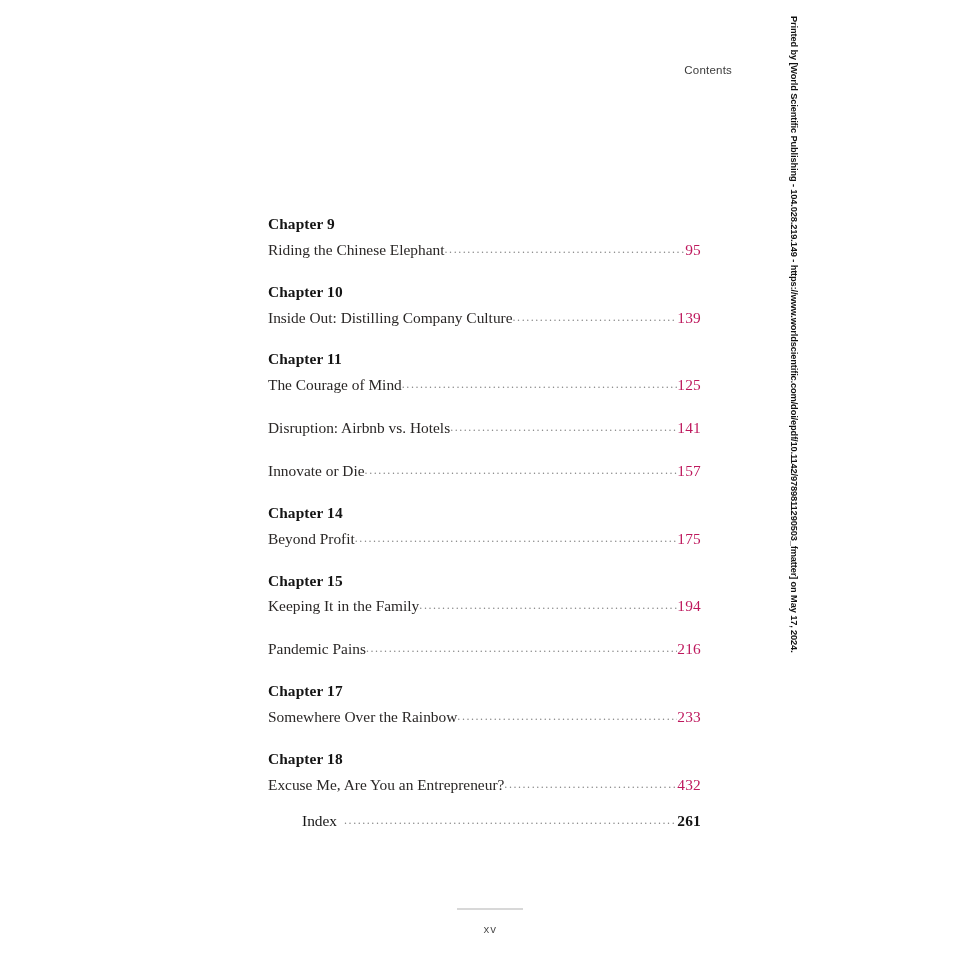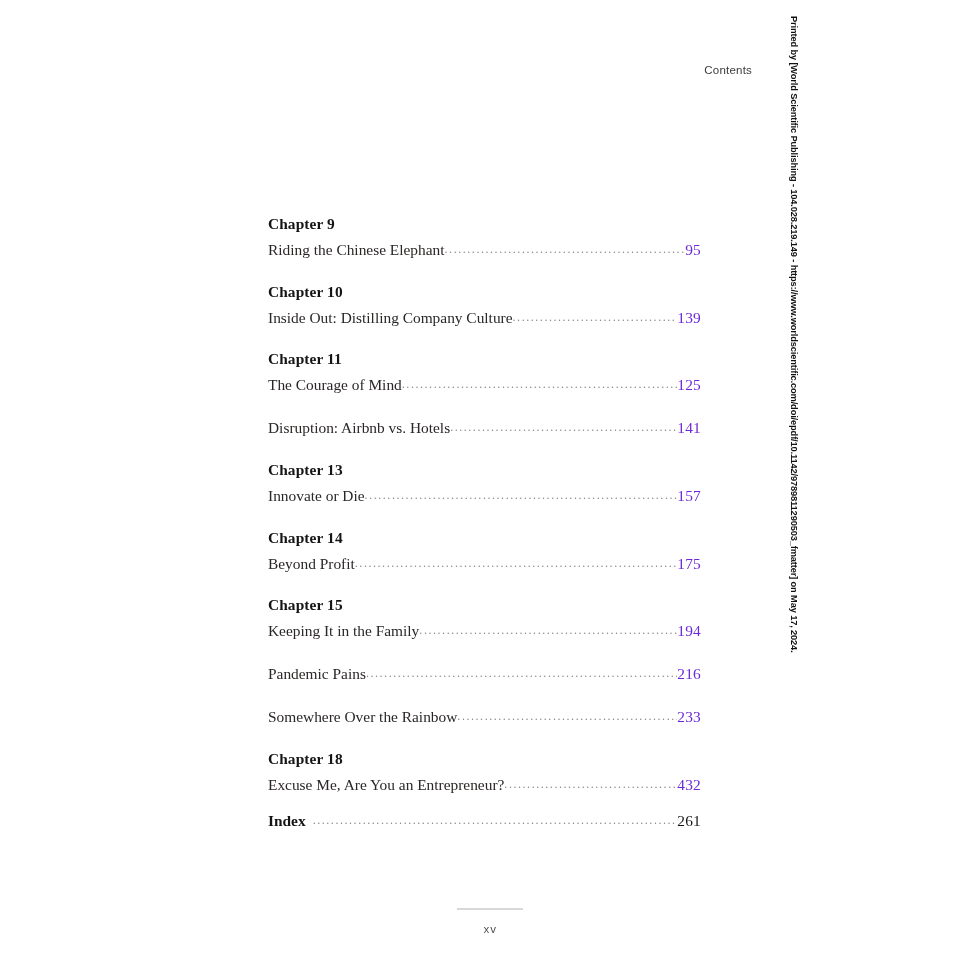--- a/index.html
+++ b/index.html
@@ -14,21 +14,21 @@
     overflow: hidden;
     font-family: "Liberation Serif", "DejaVu Serif", serif;
     color: #231f20;
     -webkit-font-smoothing: antialiased;
   }
 
   
   .running-head {
     position: absolute;
     top: 64px;
-    right: 228px;
+    right: 248px;
     font-family: "Liberation Sans", "DejaVu Sans", sans-serif;
     font-size: 11.5px;
     letter-spacing: 0.2px;
     color: #3b3b3b;
     white-space: nowrap;
   }
 
   
   .watermark {
     position: absolute;
@@ -88,35 +88,36 @@
     position: relative;
     top: -2px;
     color: #8a8a8a;
     font-size: 12px;
     letter-spacing: 1.55px;
   }
   .page-num {
     flex: 0 0 auto;
     text-align: right;
     font-size: 15.4px;
-    color: #6d28d9;
+    color: #be185d;
     letter-spacing: 0.2px;
   }
 
   
   .toc-entry.index-entry {
     margin-top: 18px;
   }
   .index-entry .toc-title {
-    font-weight: 700;
+    font-weight: 400;
     color: #151515;
     padding-right: 7px;
+    margin-left: 34px;
   }
   .index-entry .page-num {
-    font-weight: 400;
+    font-weight: 700;
     color: #151515;
   }
 
   
   .footer {
     position: absolute;
     left: 0;
     top: 908px;
     width: 980px;
     text-align: center;
@@ -168,21 +169,20 @@
         </div>
       </div>
       <div class="toc-entry">
         <div class="toc-line">
           <span class="toc-title">Disruption: Airbnb vs. Hotels</span>
           <span class="leader">....................................................................................................................................</span>
           <span class="page-num">141</span>
         </div>
       </div>
       <div class="toc-entry">
-        <div class="chapter-label">Chapter 13</div>
         <div class="toc-line">
           <span class="toc-title">Innovate or Die</span>
           <span class="leader">....................................................................................................................................</span>
           <span class="page-num">157</span>
         </div>
       </div>
       <div class="toc-entry">
         <div class="chapter-label">Chapter 14</div>
         <div class="toc-line">
           <span class="toc-title">Beyond Profit</span>
@@ -199,20 +199,21 @@
         </div>
       </div>
       <div class="toc-entry">
         <div class="toc-line">
           <span class="toc-title">Pandemic Pains</span>
           <span class="leader">....................................................................................................................................</span>
           <span class="page-num">216</span>
         </div>
       </div>
       <div class="toc-entry">
+        <div class="chapter-label">Chapter 17</div>
         <div class="toc-line">
           <span class="toc-title">Somewhere Over the Rainbow</span>
           <span class="leader">....................................................................................................................................</span>
           <span class="page-num">233</span>
         </div>
       </div>
       <div class="toc-entry">
         <div class="chapter-label">Chapter 18</div>
         <div class="toc-line">
           <span class="toc-title">Excuse Me, Are You an Entrepreneur?</span>

